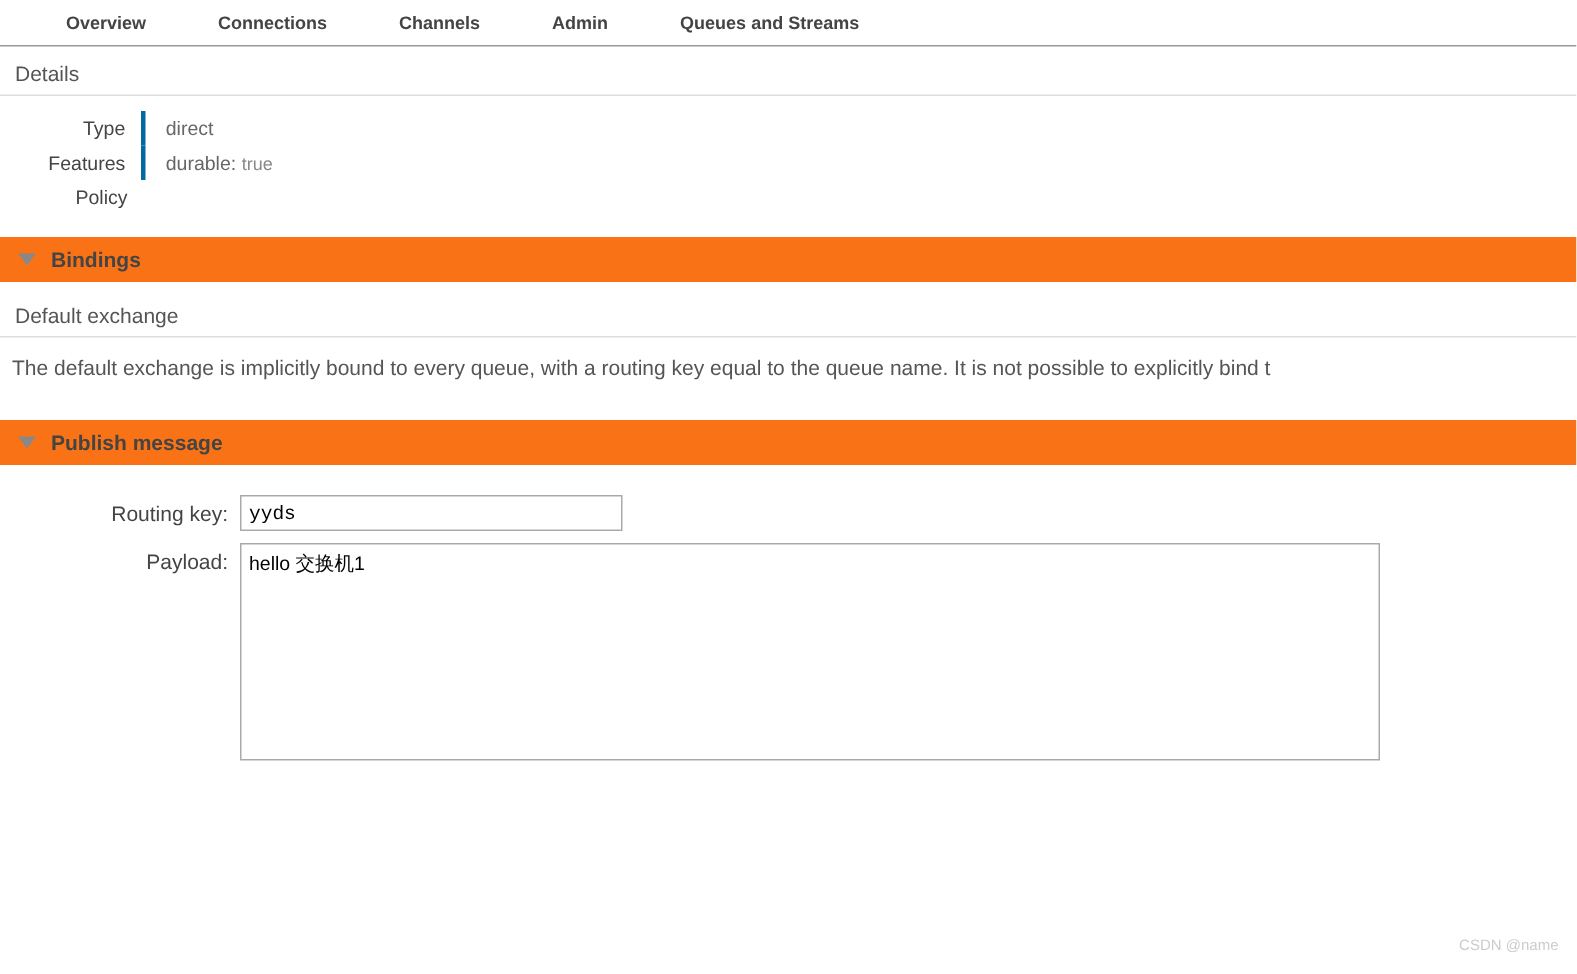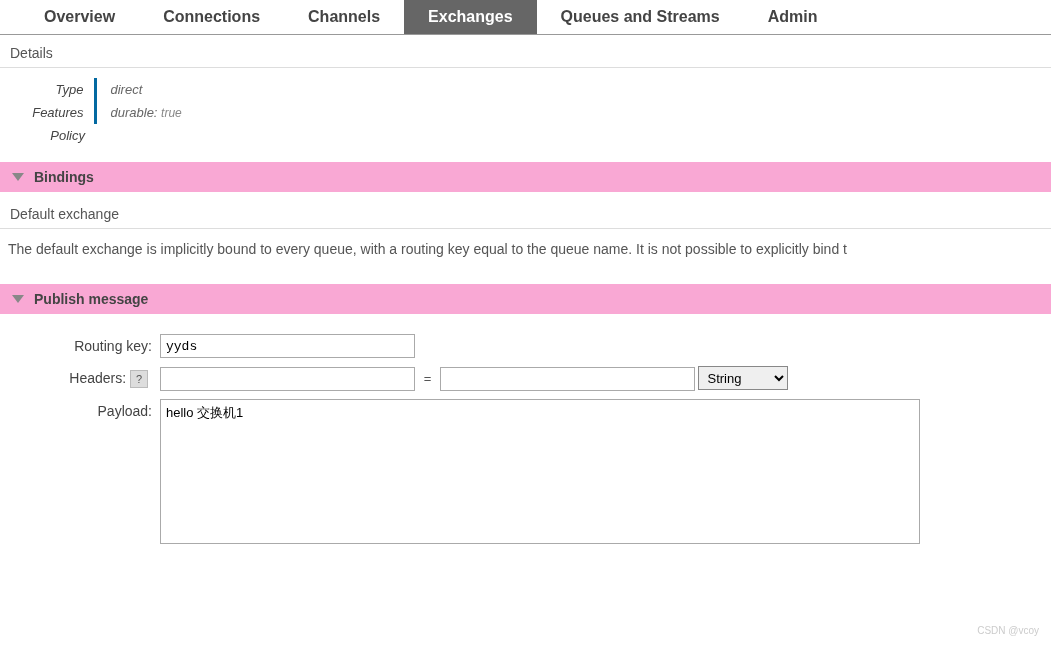--- a/index.html
+++ b/index.html
@@ -13,54 +13,53 @@
     .tabs {
       display: flex;
       border-bottom: 1px solid #999;
       padding-left: 20px;
     }
     .tab {
       padding: 8px 24px;
       font-weight: bold;
       color: #444;
       cursor: pointer;
-      font-size: 16px;
+      font-size: 12px;
     }
     .tab.active {
       background: #666;
       color: #fff;
     }
     .section-title {
       padding: 10px 10px 6px 10px;
       font-size: 14px;
       color: #555;
       border-bottom: 1px solid #ddd;
     }
     .details-table {
       margin: 10px 0 10px 0;
       border-collapse: collapse;
-      font-style: italic;
     }
     .details-table td {
       padding: 4px 10px;
       vertical-align: middle;
     }
     .details-table td.label {
       text-align: right;
       color: #444;
       min-width: 95px;
     }
     .details-table td.value {
       color: #666;
       border-left: 3px solid #0369a1;
       padding-left: 14px;
     }
     .tval { color: #888; font-size: 12px;}
     .section-header {
-      background: #f9a8d4;
+      background: #f97316;
       padding: 7px 12px;
       font-weight: bold;
       font-size: 14px;
       color: #444;
       margin-top: 15px;
       display: flex;
       align-items: center;
       cursor: pointer;
     }
     .triangle {
@@ -150,23 +149,22 @@
       color: #ccc;
     }
   </style>
 </head>
 <body>
 
 <div class="tabs">
   <div class="tab">Overview</div>
   <div class="tab">Connections</div>
   <div class="tab">Channels</div>
-  <div class="tab active">Exchanges</div>
+  <div class="tab">Admin</div>
   <div class="tab">Queues and Streams</div>
-  <div class="tab">Admin</div>
 </div>
 
 <div class="section-title">Details</div>
 
 <table class="details-table">
   <tbody>
       <tr>
     <td class="label">Type</td>
     <td class="value">direct</td>
   </tr>
@@ -199,35 +197,21 @@
 
 <table class="form-table">
   <tbody>
       <tr>
     <td class="flabel">Routing key:</td>
     <td class="finput">
       <input type="text" class="txt w-routing" value="yyds" style="">
     </td>
   </tr>
   <tr>
-    <td class="flabel">
-      <span>Headers:</span>
-      <span class="help">?</span>
-    </td>
-    <td class="finput">
-      <input type="text" class="txt w-key" style="">
-      <span class="eq">=</span>
-      <input type="text" class="txt w-val" style="">
-      <select class="sel">
-        <option>String</option>
-      </select>
-    </td>
-  </tr>
-  <tr>
     <td class="flabel">Payload:</td>
     <td class="finput">
       <textarea class="payload" style="">hello 交换机1</textarea>
     </td>
   </tr>
 </tbody>
   </table>
 
-<div class="watermark">CSDN @vcoy</div>
+<div class="watermark">CSDN @name</div>
 
 </body></html>

